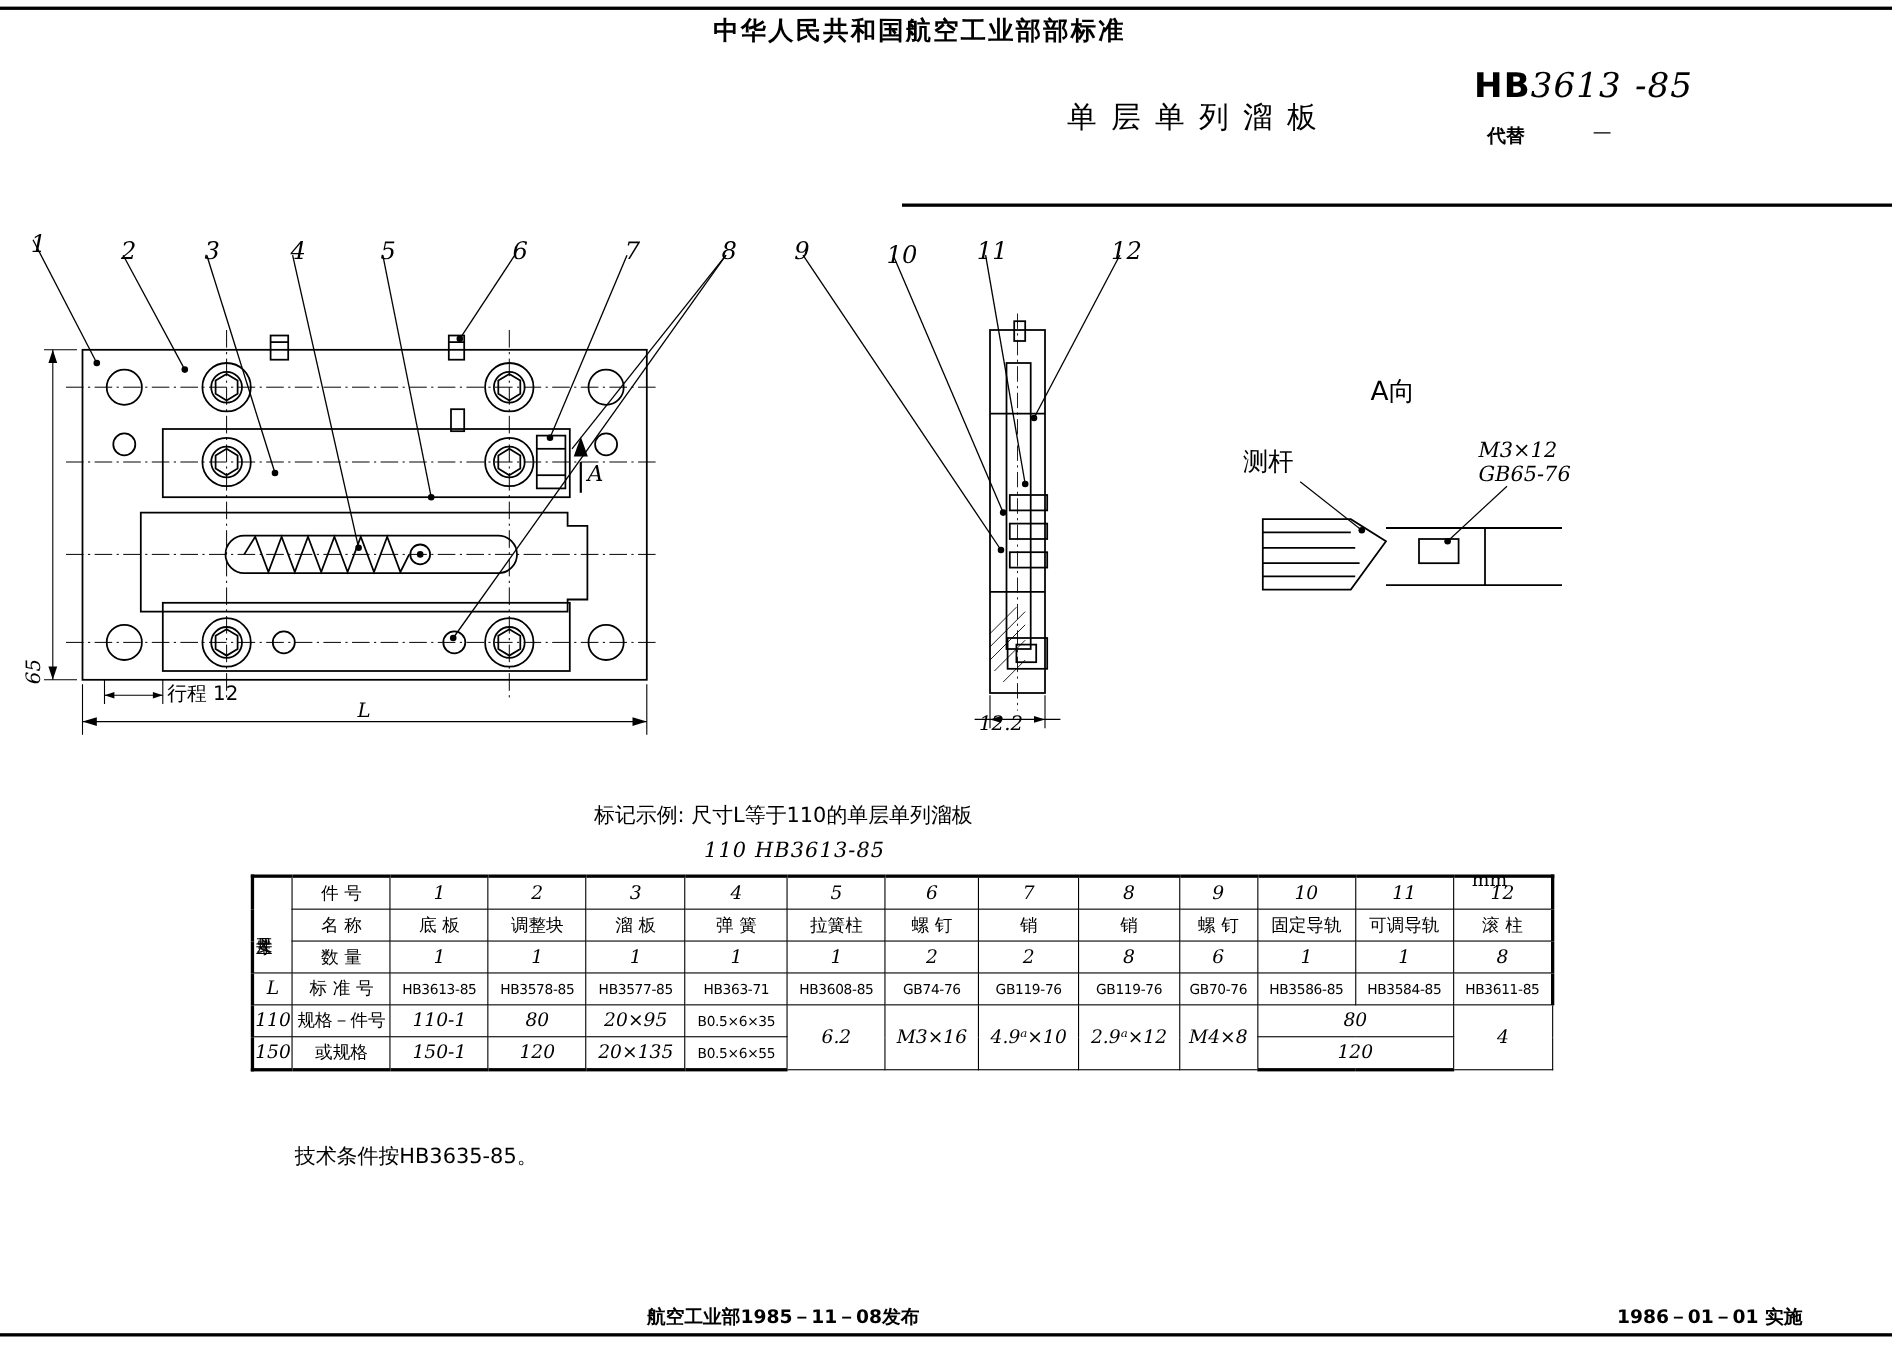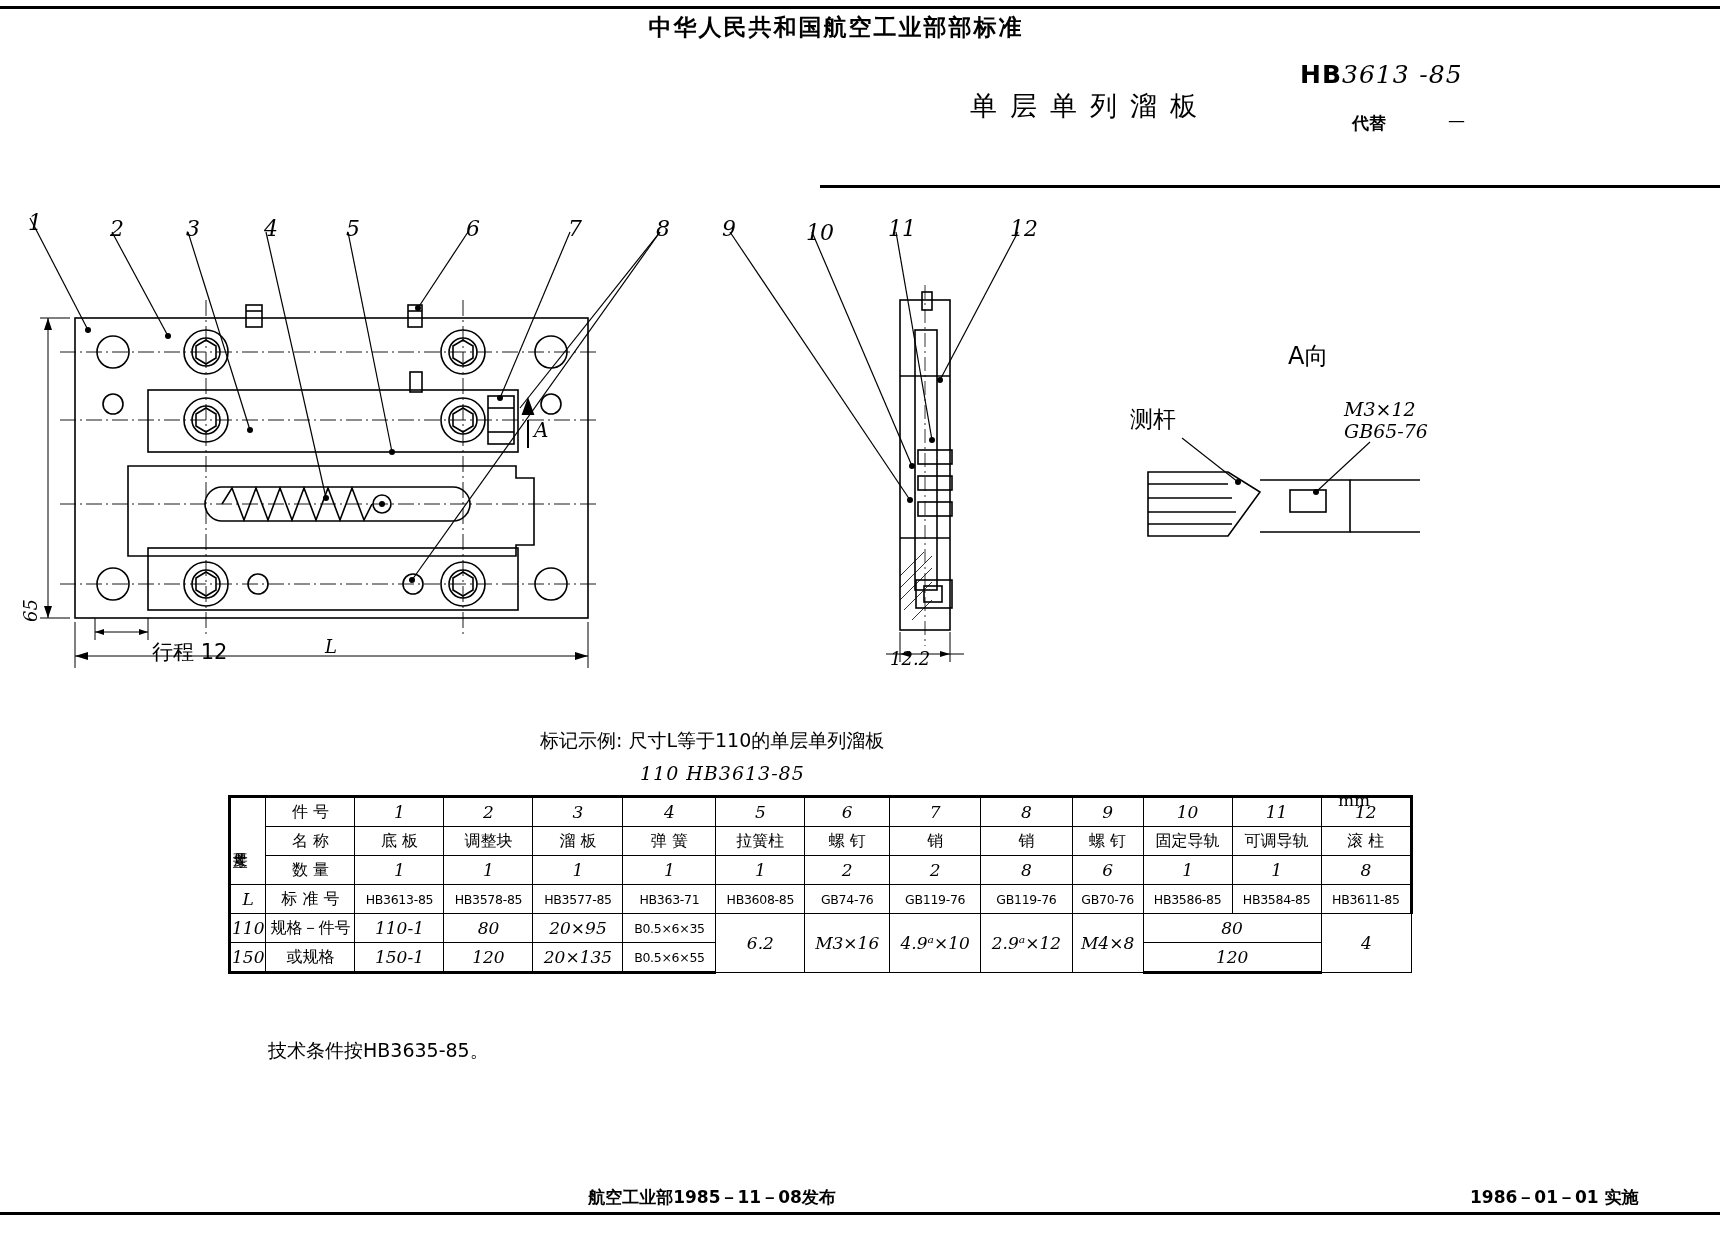--- a/index.html
+++ b/index.html
@@ -6,21 +6,21 @@
   body{
     width:1720px;height:1235px;position:relative;
     font-family:"DejaVu Sans","Liberation Sans",sans-serif;
     color:#000;overflow:hidden;
   }
   .abs{position:absolute;}
   
   #hdr-rule-top{left:0;top:6px;width:1720px;height:3px;background:#000;}
   #hdr-title{left:0;top:12px;width:1672px;text-align:center;font-size:23px;font-weight:bold;letter-spacing:2px;}
   #doc-title{left:830px;top:88px;width:520px;text-align:center;font-size:27px;letter-spacing:13px;font-family:"DejaVu Serif","Liberation Serif",serif;}
-  #std-no{left:1300px;top:60px;font-size:25px;font-weight:bold;letter-spacing:1px;}
+  #std-no{left:1340px;top:60px;font-size:31px;font-weight:bold;letter-spacing:1px;}
   #std-no i{font-style:italic;font-weight:normal;font-family:"DejaVu Serif",serif;}
   #repl-lbl{left:1352px;top:112px;font-size:17px;font-weight:bold;}
   #repl-val{left:1448px;top:110px;font-size:17px;}
   #hdr-rule-right{left:820px;top:185px;width:900px;height:3px;background:#000;}
 
   
   .lbl{font-size:18px;font-family:"DejaVu Serif","Liberation Serif",serif;font-style:italic;}
   .lblcn{font-size:17px;font-family:"DejaVu Sans",sans-serif;}
   svg{position:absolute;overflow:visible;}
 
@@ -157,21 +157,21 @@
     <line x1="95" y1="618" x2="95" y2="640"></line>
     <line x1="148" y1="618" x2="148" y2="640"></line>
     <line x1="95" y1="632" x2="148" y2="632"></line>
     <polygon points="95,632 104,629 104,635" fill="#000" stroke="none"></polygon>
     <polygon points="148,632 139,629 139,635" fill="#000" stroke="none"></polygon>
   </g>
 </svg>
 
 <div class="abs lbl" style="left:20px;top:622px;transform:rotate(-90deg);transform-origin:0 0;">65</div>
 <div class="abs lbl" style="left:325px;top:636px;">L</div>
-<div class="abs lblcn" style="left:152px;top:618px;font-size:21px;margin-top:20px;">行程 12</div>
+<div class="abs lblcn" style="left:152px;top:618px;font-size:18px;">行程 12</div>
 <div class="abs lbl" style="left:534px;top:418px;font-size:20px;">A</div>
 
 <svg class="abs" id="callout-lines" style="left:0;top:0;width:1100px;height:480px;">
   <g stroke="#000" stroke-width="1.2" fill="none">
     <line x1="30" y1="218" x2="88" y2="330"></line>
     <line x1="112" y1="232" x2="168" y2="336"></line>
     <line x1="188" y1="232" x2="250" y2="430"></line>
     <line x1="266" y1="232" x2="326" y2="498"></line>
     <line x1="348" y1="232" x2="392" y2="452"></line>
     <line x1="468" y1="232" x2="418" y2="308"></line>
@@ -241,21 +241,21 @@
       <circle cx="212" cy="466" r="3"></circle>
     <circle cx="232" cy="440" r="3"></circle>
       <circle cx="240" cy="380" r="3"></circle>
   </g>
 </svg>
 <div class="abs lbl" style="left:722px;top:216px;font-size:22px;">9</div>
 <div class="abs lbl" style="left:806px;top:220px;font-size:22px;">10</div>
 <div class="abs lbl" style="left:888px;top:216px;font-size:22px;">11</div>
 <div class="abs lbl" style="left:1010px;top:216px;font-size:22px;">12</div>
 
-<div class="abs lblcn" style="left:1288px;top:340px;font-size:24px;">A向</div>
+<div class="abs lblcn" style="left:1246px;top:340px;font-size:24px;">A向</div>
 
 <svg class="abs" id="detail-view" style="left:1120px;top:420px;width:420px;height:160px;">
   <g fill="none" stroke="#000" stroke-width="1.6">
     <path d="M28 52 L108 52 L140 72 L108 116 L28 116 Z"></path>
     <line x1="28" y1="64" x2="108" y2="64"></line>
     <line x1="28" y1="78" x2="112" y2="78"></line>
     <line x1="28" y1="92" x2="116" y2="92"></line>
     <line x1="28" y1="104" x2="112" y2="104"></line>
     <path d="M140 60 L230 60 L230 112 L140 112"></path>
     <rect x="170" y="70" width="36" height="22"></rect>

